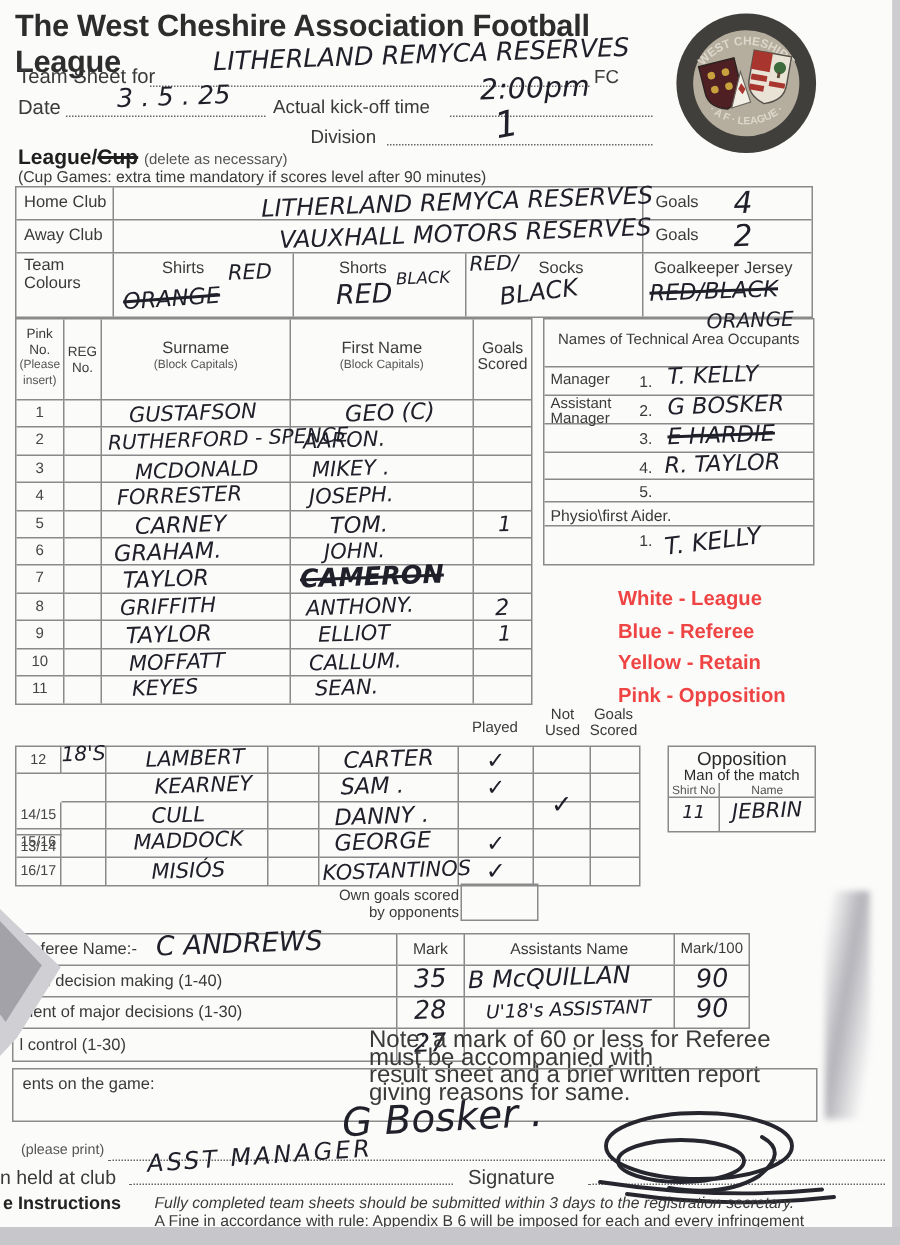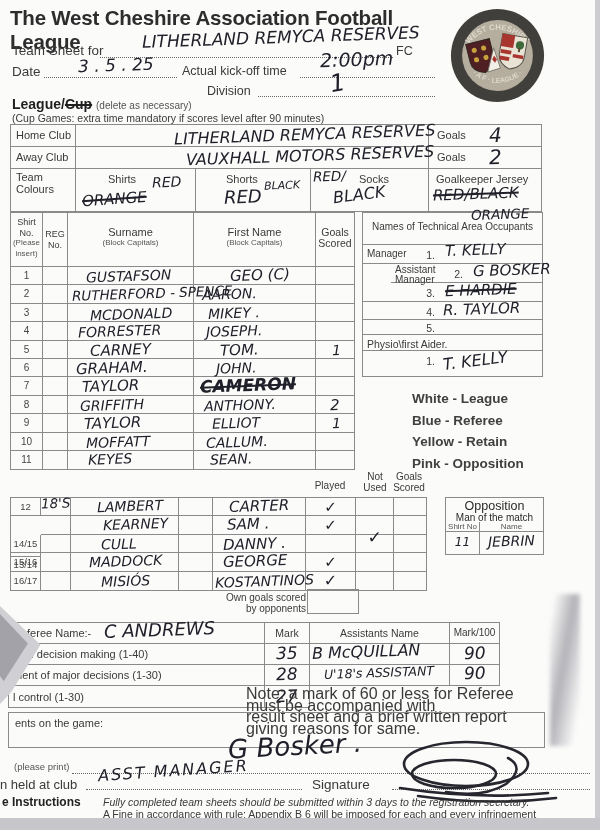--- a/index.html
+++ b/index.html
@@ -28,21 +28,21 @@
   .s14{font-size:14px;}
   .s13{font-size:13.5px;}
   .s15{font-size:15px;}
   .s16{font-size:16px;}
   .s17{font-size:17px;}
   
   .tech{left:362px;top:212px;width:181px;height:165px;border:1px solid var(--bd);box-sizing:border-box;display:flex;flex-direction:column;}
   .trow{display:flex;position:relative;box-sizing:border-box;}
   .tlabel{font-size:10px;color:var(--pr);padding-left:4px;width:52px;box-sizing:border-box;line-height:10px;padding-top:4px;}
   .tnum{font-size:10.5px;color:var(--pr);width:20px;text-align:right;padding-top:4px;}
-  .legend div{font-size:13.5px;font-weight:bold;color:#404040;height:21.5px;}
+  .legend div{font-size:13.5px;font-weight:bold;color:#ef4444;height:21.5px;}
   
   .stable{left:10px;top:497px;width:415px;display:grid;grid-template-columns:30px 30px 108px 34px 93px 50px 38px 32px;grid-template-rows:repeat(5,18.4px);border:1px solid var(--bd);}
   .shead{font-size:10px;color:var(--pr);text-align:center;line-height:10.5px;}
   
   .opp{left:445px;top:497px;width:99px;height:58px;border:1px solid var(--bd);box-sizing:border-box;}
   .oppgrid{position:absolute;left:0;top:24px;width:97px;height:32px;display:grid;grid-template-columns:34px 63px;grid-template-rows:10px 22px;}
   
   .rtable{left:8px;top:622px;width:492px;display:grid;grid-template-columns:257px 45px 140px 50px;grid-template-rows:22px 21px 21px 22px;}
   .rcell{box-sizing:border-box;position:relative;font-size:11px;color:var(--pr);}
   .rcell.bl{border-left:1px solid var(--bd);}
@@ -157,21 +157,21 @@
     </div>
     <div class="cell">
       <span class="print abs" style="left:7px;top:4px;font-size:11px;">Goalkeeper Jersey</span>
       <span class="hw s15 abs struck" style="left:4px;top:18px;">RED/BLACK</span>
       <span class="hw s13 abs" style="left:42px;top:39px;z-index:3;">ORANGE</span>
     </div>
   </div>
 
   <div class="abs ptable">
     <div class="cell br bb hcell">
-      <div>Shirt</div>
+      <div>Pink</div>
           <div>No.</div>
       <div class="sub9">(Please</div>
           <div class="sub9">insert)</div>
     </div>
     <div class="cell br bb hcell" style="padding-top:16px;">
       <div>REG</div>
           <div>No.</div>
     </div>
     <div class="cell br bb hcell" style="padding-top:14px;font-size:11px;">
       <div>Surname</div>
@@ -305,21 +305,21 @@
 
   <div class="abs tech">
     <div class="trow bb" style="height:33px;justify-content:center;">
       <span class="print" style="font-size:10px;padding-top:8px;white-space:nowrap;">Names of Technical Area Occupants</span>
     </div>
     <div class="trow bb" style="height:19px;">
       <span class="tlabel">Manager</span>
       <span class="tnum">1.</span>
       <span class="hw s15 abs" style="left:82px;top:-2px;">T. KELLY</span>
     </div>
-    <div class="trow bb" style="height:19px;margin-left:28px;">
+    <div class="trow bb" style="height:19px;">
       <span class="tlabel" style="padding-top:1px;"><span>Assistant</span><br><span>Manager</span></span>
       <span class="tnum">2.</span>
       <span class="hw s15 abs" style="left:82px;top:-1px;">G BOSKER</span>
     </div>
     <div class="trow bb" style="height:19px;">
       <span class="tlabel"></span>
       <span class="tnum">3.</span>
       <span class="hw s15 abs struck" style="left:82px;top:0px;">E HARDIE</span>
     </div>
     <div class="trow bb" style="height:18px;">

